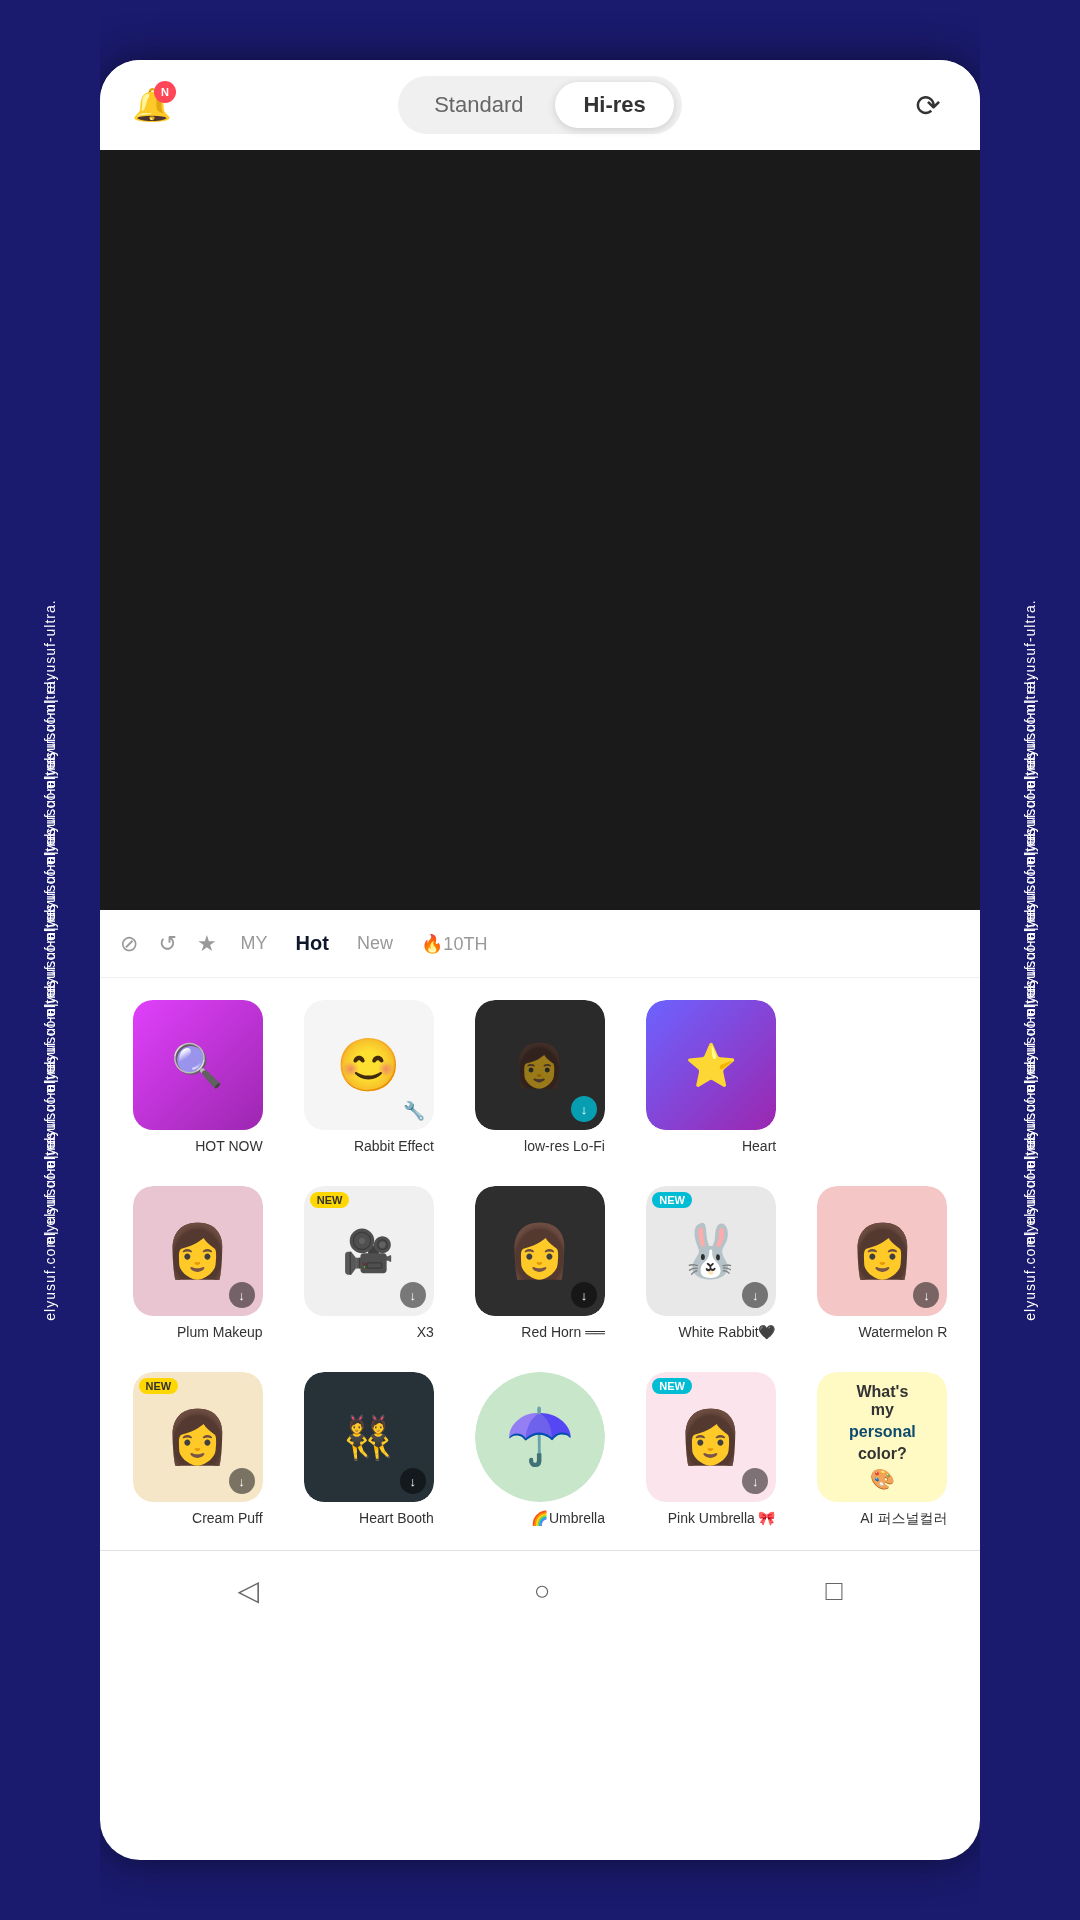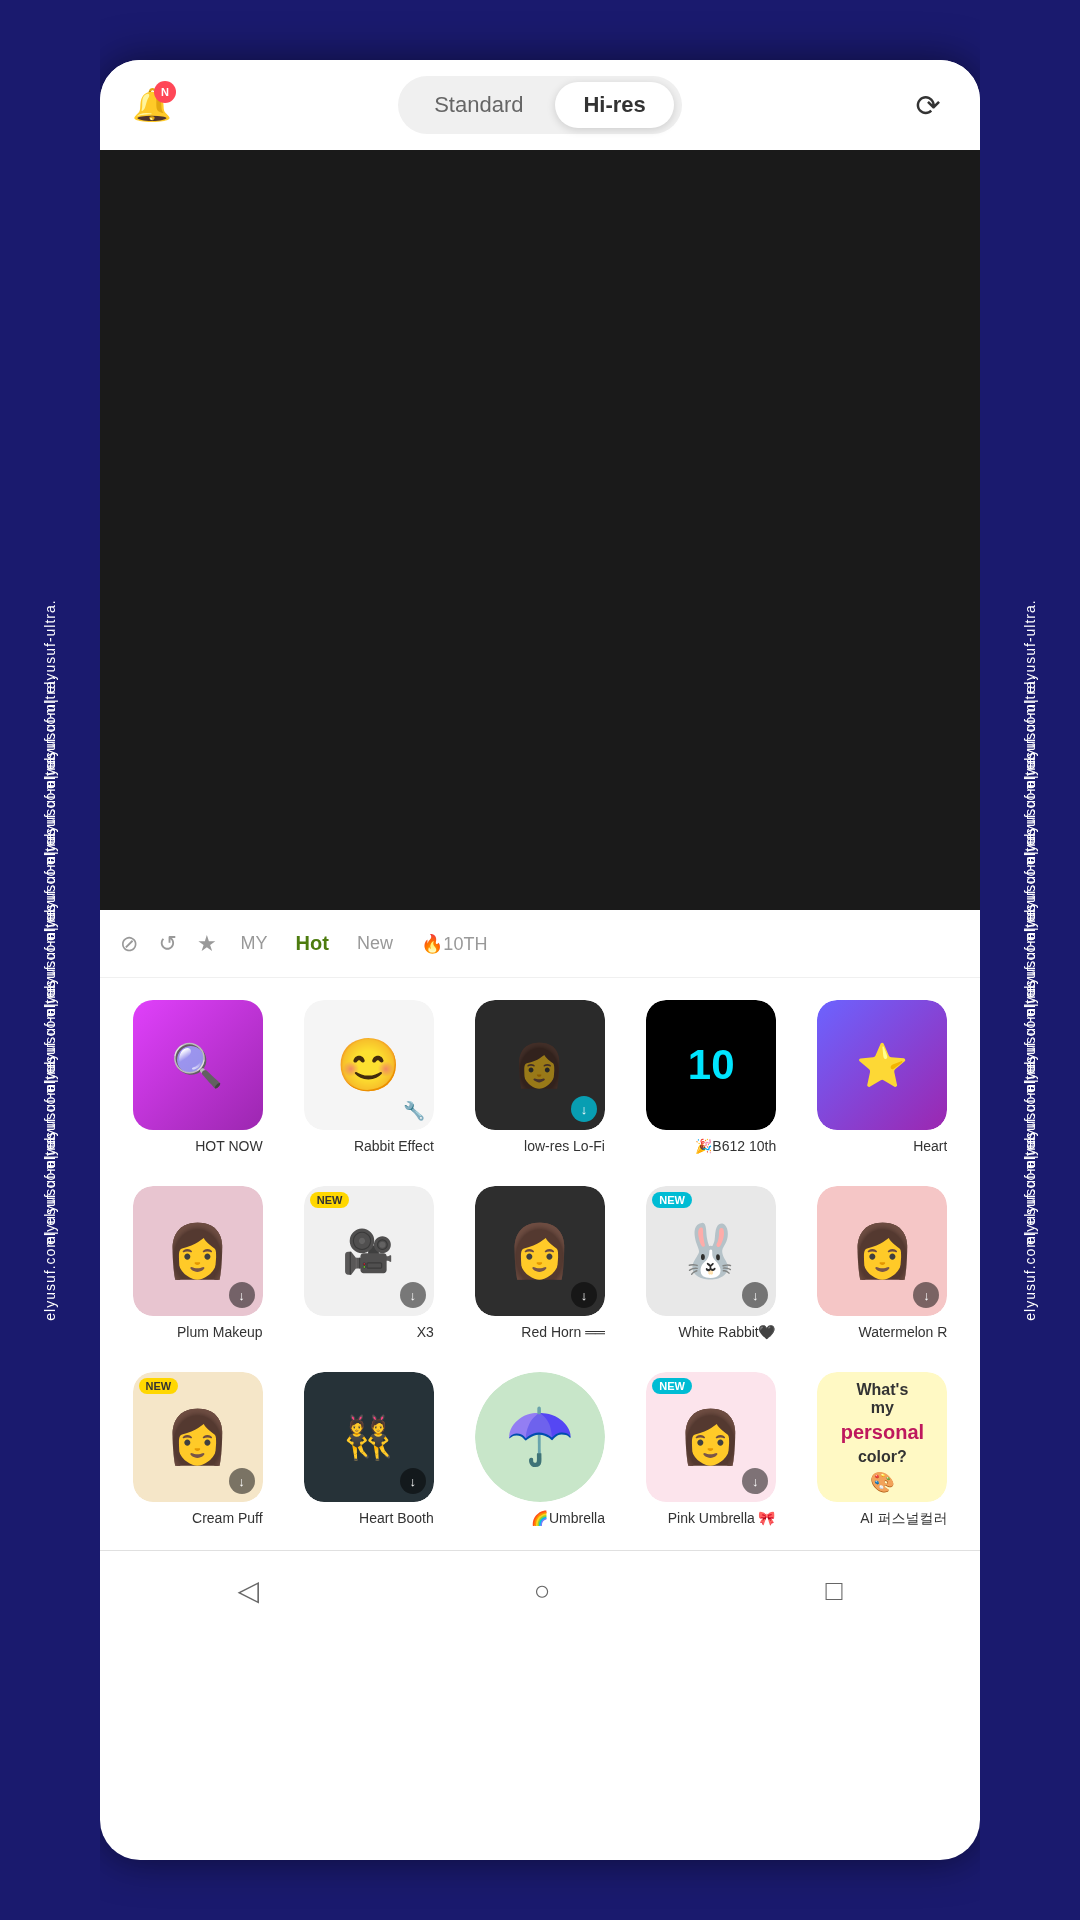--- a/index.html
+++ b/index.html
@@ -143,21 +143,21 @@
       overflow-x: hidden;
     }
     .filter-tab {
       font-size: 18px;
       color: #999;
       cursor: pointer;
       padding: 6px 4px;
       white-space: nowrap;
     }
     .filter-tab.active {
-      color: #4d7c0f;
+      color: #0f172a;
       font-weight: 700;
       font-size: 20px;
     }
     .tab-icon {
       font-size: 22px;
       color: #999;
       cursor: pointer;
     }
 
     
@@ -331,28 +331,20 @@
     <div class="effect-item">
       <div class="effect-thumb">
         <div class="effect-thumb-inner" style="background:#2a2a2a; border-radius:20px; overflow:hidden; position:relative;">
           <span style="font-size:42px; filter: brightness(0.6);">👩</span>
           <span style="position:absolute;bottom:8px;right:8px;background:rgba(0,188,212,0.8);color:white;border-radius:50%;width:26px;height:26px;font-size:13px;display:flex;align-items:center;justify-content:center;">↓</span>
         </div>
       </div>
       <span class="effect-label">low-res Lo-Fi</span>
     </div>
 
-    <div class="effect-item">
-      <div class="effect-thumb">
-        <div class="effect-thumb-inner" style="background:#000; border-radius:20px;">
-          <span style="font-size:42px; color:#00e5ff; font-weight:900;">10</span>
-        </div>
-      </div>
-      <span class="effect-label">🎉B612 10th</span>
-    </div>
 
     <div class="effect-item">
       <div class="effect-thumb">
         <div class="effect-thumb-inner" style="background:linear-gradient(135deg,#6c63ff,#9c27b0); border-radius:20px;">
           <span style="font-size:42px;">⭐</span>
         </div>
       </div>
       <span class="effect-label">Heart</span>
     </div>
   </div>
@@ -452,21 +444,21 @@
         </div>
         <span style="position:absolute;bottom:8px;right:8px;background:rgba(0,0,0,0.5);color:white;border-radius:50%;width:26px;height:26px;font-size:13px;display:flex;align-items:center;justify-content:center;">↓</span>
       </div>
       <span class="effect-label">Pink Umbrella 🎀</span>
     </div>
 
     <div class="effect-item">
       <div class="effect-thumb" style="position:relative;">
         <div class="effect-thumb-inner" style="background:#fff9c4; border-radius:20px; font-size:14px; flex-direction:column; padding:26px; text-align:center; gap:4px;">
           <span style="font-size:16px; font-weight:700; color:#333;">What's my</span>
-          <span style="font-size:20px; font-weight:700; color:#be185d;">personal</span>
+          <span style="font-size:16px; font-weight:700; color:#0c4a6e;">personal</span>
           <span style="font-size:16px; font-weight:700; color:#333;">color?</span>
           <span style="font-size:20px;">🎨</span>
         </div>
       </div>
       <span class="effect-label">AI 퍼스널컬러</span>
     </div>
   </div>
 
   <div class="nav-bar">
     <span class="nav-btn">◁</span>

